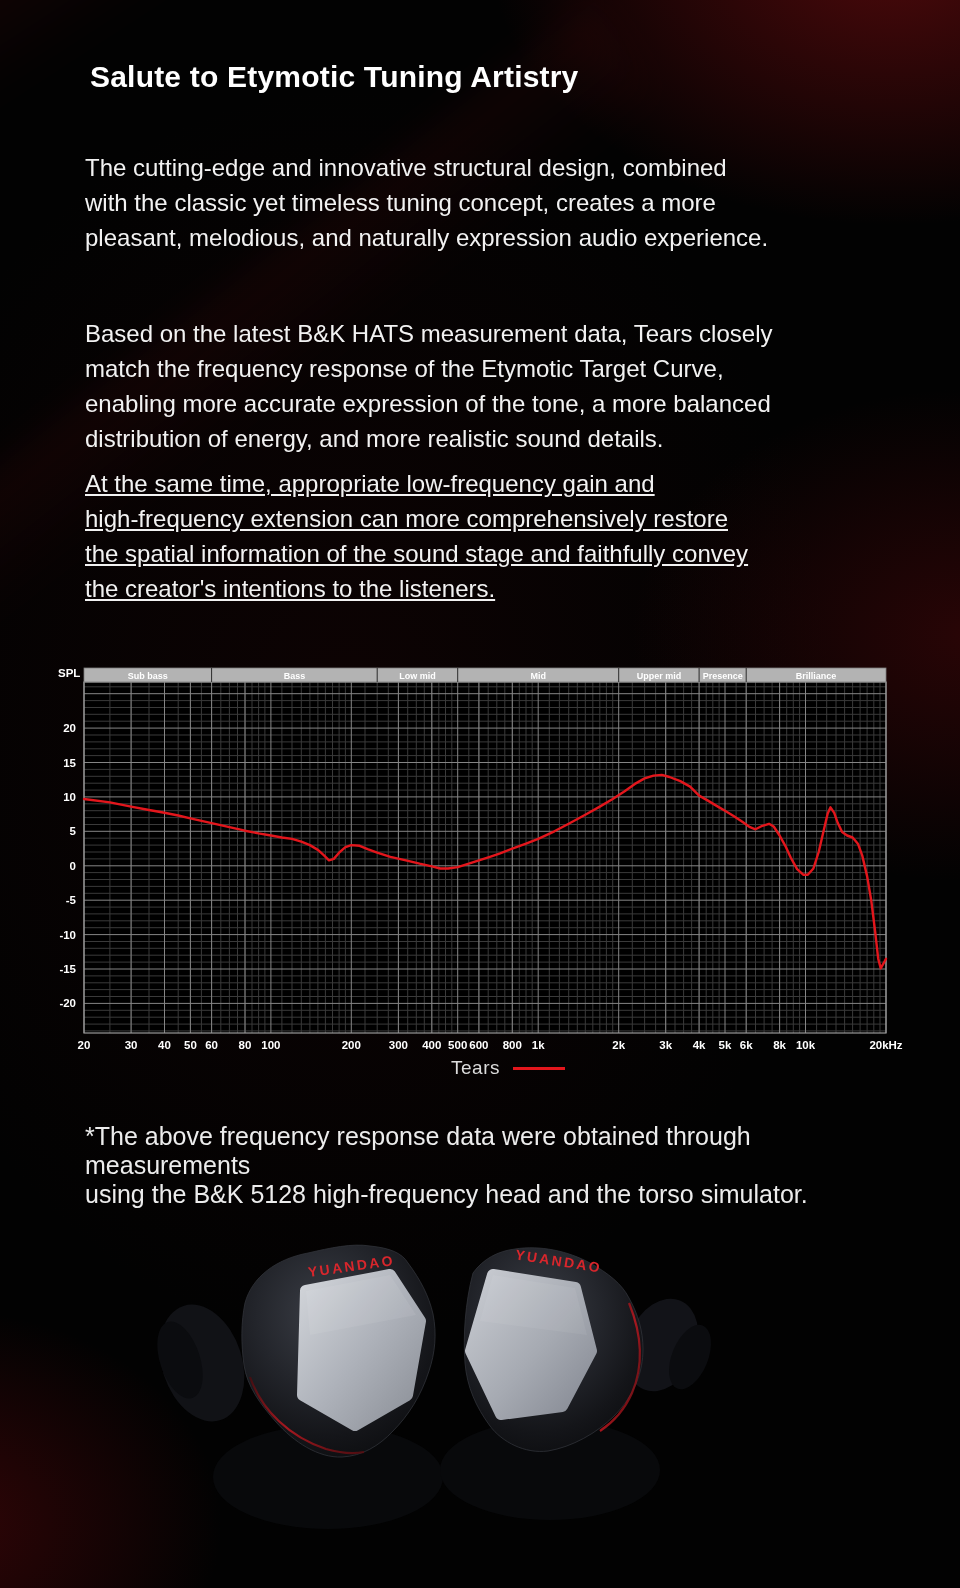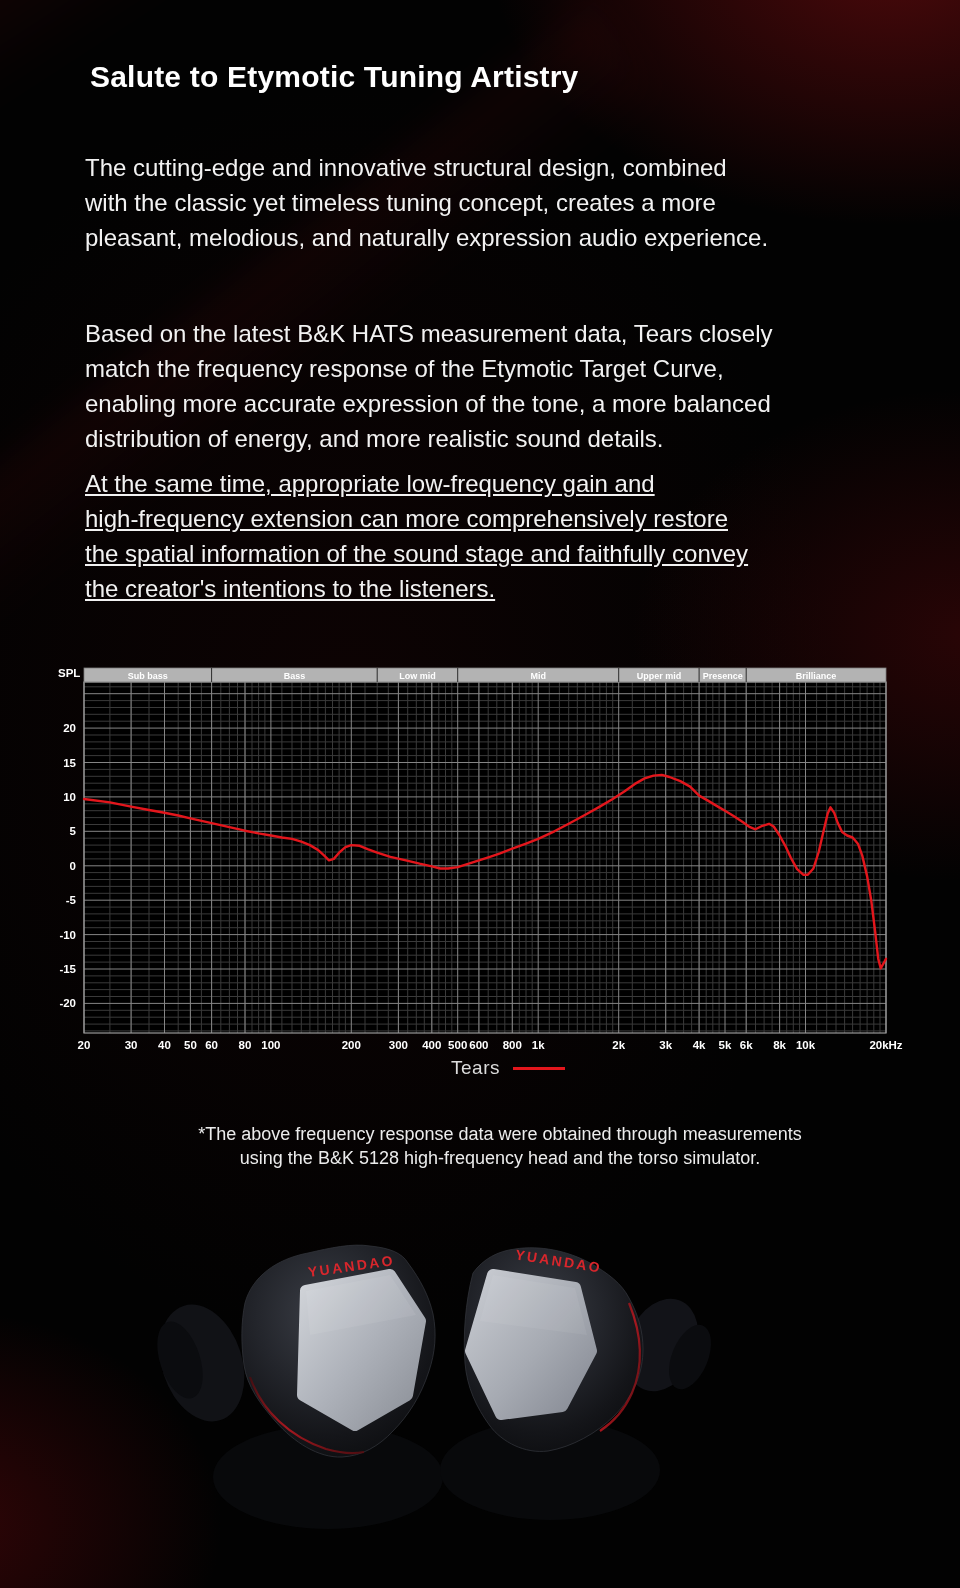--- a/index.html
+++ b/index.html
@@ -29,21 +29,21 @@
   #p1{top:150px;} #p2{top:280px;margin-top:36px;} #p3{top:466px;text-decoration:underline;}
   #frchart{position:absolute;left:0;top:650px;}
   .legend-row{
     position:absolute;left:0;top:1054px;width:960px;height:28px;
     display:flex;align-items:center;justify-content:center;gap:13px;margin-left:28px;
   }
   .legend-label{font-size:19px;color:#dcdcdc;letter-spacing:.5px;}
   .legend-swatch{display:inline-block;width:52px;height:3px;background:#e3161c;}
   .footnote{
     position:absolute;left:85px;top:1122px;width:830px;margin:0;
-    font-size:18px;line-height:24px;color:#ececec;white-space:pre-line;text-align:center;
+    font-size:25px;line-height:29px;color:#ececec;white-space:pre-line;
   }
   #earbuds{position:absolute;left:150px;top:1215px;}
   .brand-text{font-size:14px;font-weight:bold;letter-spacing:2.4px;fill:#d8262c;}
 </style>
 </head>
 <body>
 
 <div id="screen">
   <div class="streak streak1"></div>
   <div class="streak streak2"></div>

